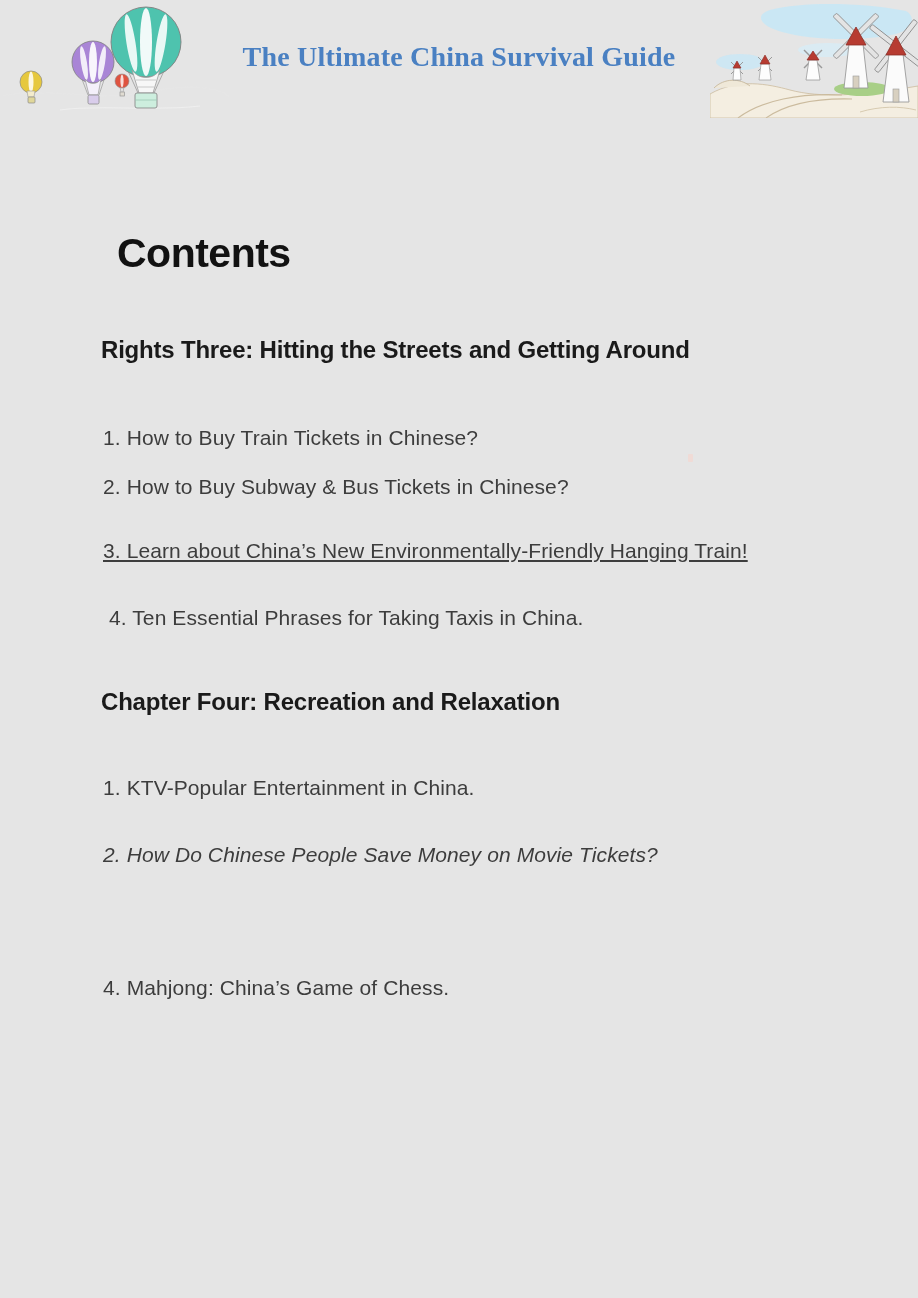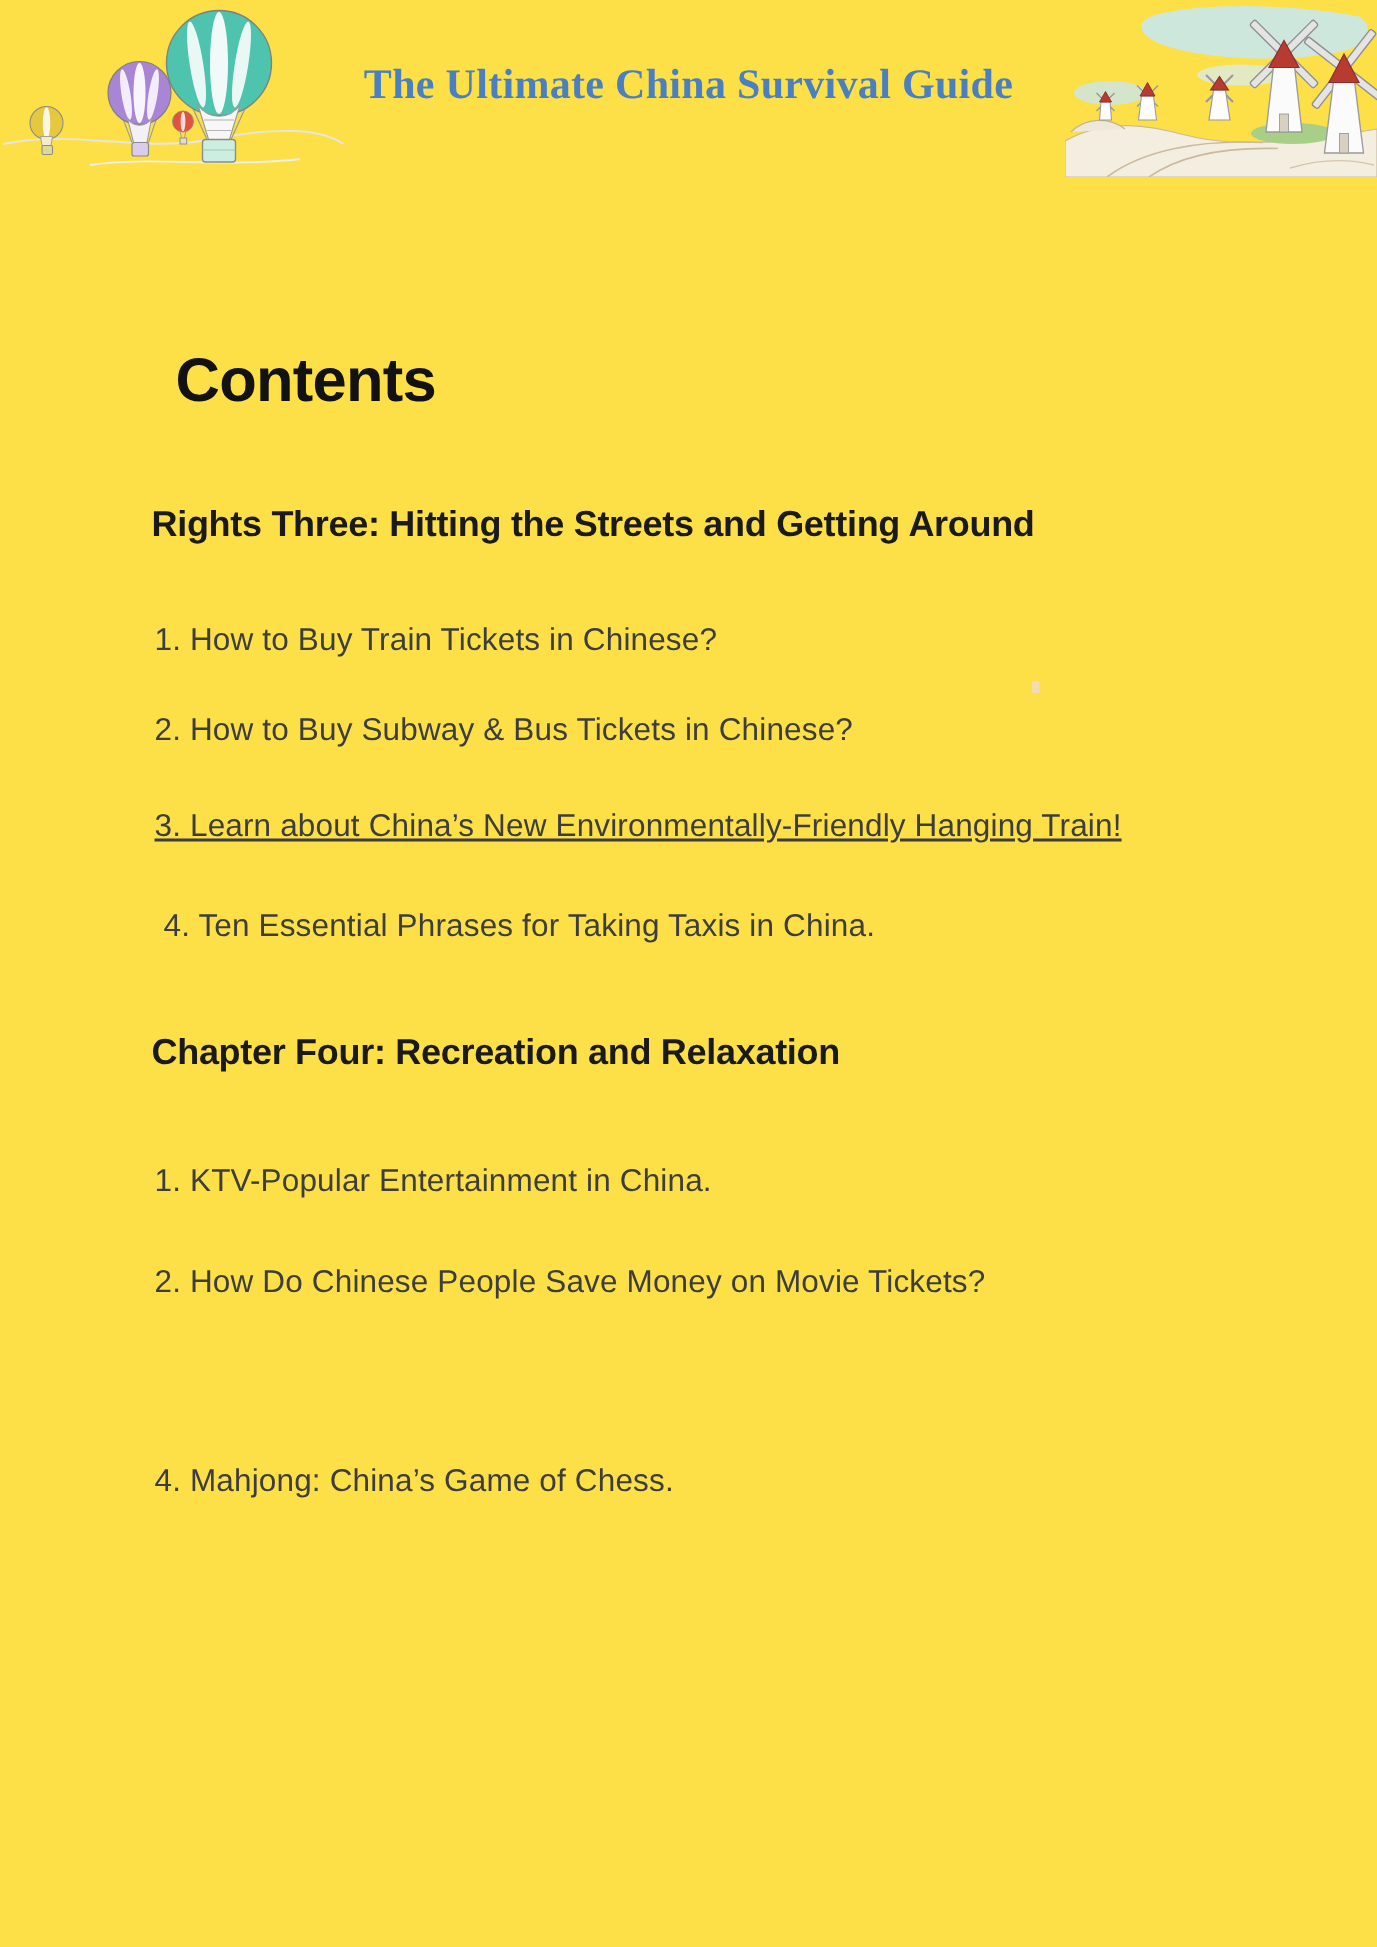--- a/index.html
+++ b/index.html
@@ -1,21 +1,21 @@
 <!DOCTYPE html>
 <html><head>
 <meta charset="utf-8">
 <style>
   html, body { margin: 0; padding: 0; background: #ffffff; }
   .page {
     position: relative;
     width: 918px;
     height: 1298px;
     margin: 0 auto;
-    background: #fde047;
+    background: #e5e5e5;
     overflow: hidden;
     font-family: "Liberation Sans", sans-serif;
   }
 
   
   .doc-title {
     position: absolute;
     top: 41px; left: 0; right: 0;
     text-align: center;
     font-family: "Liberation Serif", serif;
@@ -48,26 +48,26 @@
   .heading-ch3 { top: 336px; }
   .heading-ch4 { top: 688px; }
 
   .toc-item {
     position: absolute;
     left: 103px;
     font-size: 21px;
     color: #3d3d3d;
     letter-spacing: 0.1px;
   }
-  .c3-i1 { top: 415px; text-align: center; }
+  .c3-i1 { top: 426px; text-align: center; }
   .c3-i2 { top: 475px; }
   .c3-i3 { top: 539px; text-decoration: underline; }
   .c3-i4 { top: 606px; left: 109px; }
   .c4-i1 { top: 776px; }
-  .c4-i2 { top: 843px; }
+  .c4-i2 { top: 843px; font-style: italic; }
   .c4-i3 { top: 909px; }
   .c4-i4 { top: 976px; }
 
   .artifact-speck {
     position: absolute;
     left: 688px; top: 454px;
     width: 5px; height: 8px;
     background: #f2d8d2;
     border-radius: 1px;
     opacity: 0.8;

